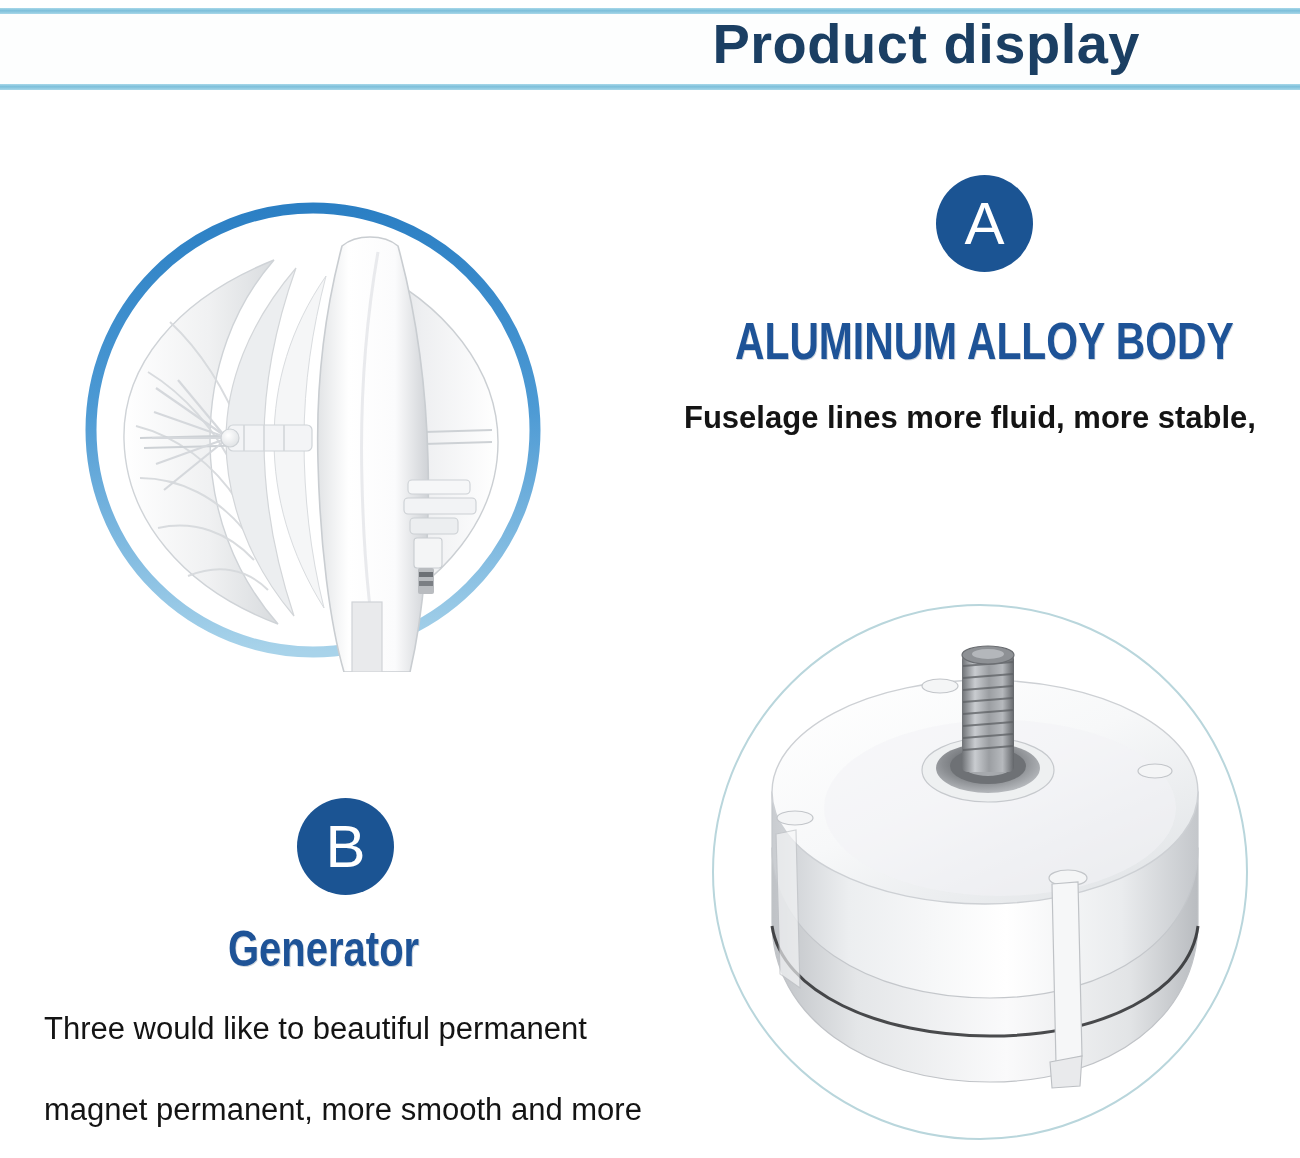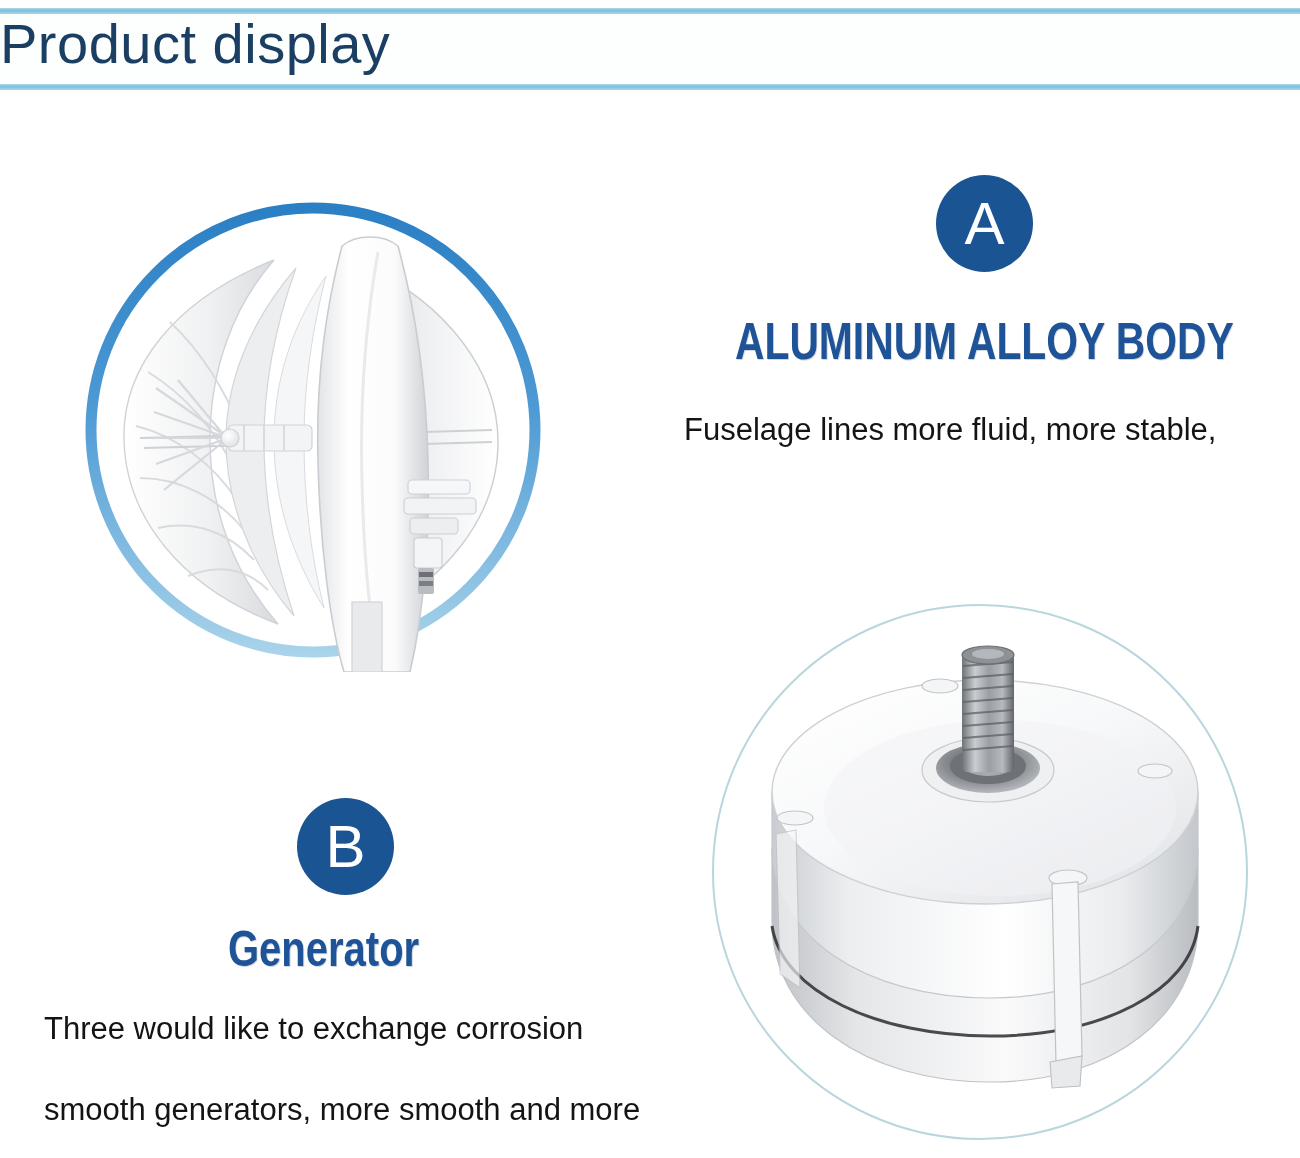--- a/index.html
+++ b/index.html
@@ -35,24 +35,24 @@
     top: 14px;
     width: 1300px;
     height: 70px;
     background: #fdfefe;
   }
   .page-title {
     position: absolute;
     left: 0;
     top: 12px;
     width: 1140px;
-    text-align: left;
+    text-align: right;
     font-size: 56px;
     line-height: 64px;
-    font-weight: 400;
+    font-weight: 700;
     color: #1b3f63;
     letter-spacing: 0.5px;
     white-space: nowrap;
   }
 
   
   .badge {
     position: absolute;
     border-radius: 50%;
     background: #1b5493;
@@ -97,21 +97,21 @@
   }
 
   
   .sec-body {
     position: absolute;
     color: #141414;
     font-size: 31px;
     line-height: 81px;
     font-weight: 400;
   }
-  #body-a { left: 684px; top: 389px; width: 600px; }
+  #body-a { left: 684px; top: 377px; width: 600px; font-weight: bold; }
   #body-b { left: 44px;  top: 988px; width: 700px; }
   .sec-body .ln { display: block; white-space: nowrap; }
 
   
   .photo {
     position: absolute;
     overflow: hidden;
   }
   #photo-turbine { left: 78px;  top: 172px; width: 470px; height: 500px; }
   #photo-generator { left: 700px; top: 596px; width: 560px; height: 556px; }
@@ -231,22 +231,22 @@
   <div class="sec-heading" id="heading-a">ALUMINUM ALLOY BODY</div>
   <div class="sec-body" id="body-a">
     <span class="ln">Fuselage lines more fluid, more stable,</span>
   </div>
 
   <div class="badge" id="badge-b">
     <span>B</span>
   </div>
   <div class="sec-heading" id="heading-b">Generator</div>
   <div class="sec-body" id="body-b">
-    <span class="ln">Three would like to exchange corrosion</span>
-    <span class="ln">smooth generators, more smooth and more</span>
+    <span class="ln">Three would like to beautiful permanent</span>
+    <span class="ln">magnet permanent, more smooth and more</span>
     <span class="ln">stable choice</span>
   </div>
 
   <div class="photo" id="photo-generator">
     <svg viewBox="0 0 560 556" xmlns="http://www.w3.org/2000/svg">
       <defs>
         <linearGradient id="topFace" x1="0.1" y1="0" x2="0.95" y2="1">
           <stop offset="0%" stop-color="#ffffff"></stop>
           <stop offset="45%" stop-color="#f7f8f9"></stop>
           <stop offset="100%" stop-color="#dfe2e5"></stop>

